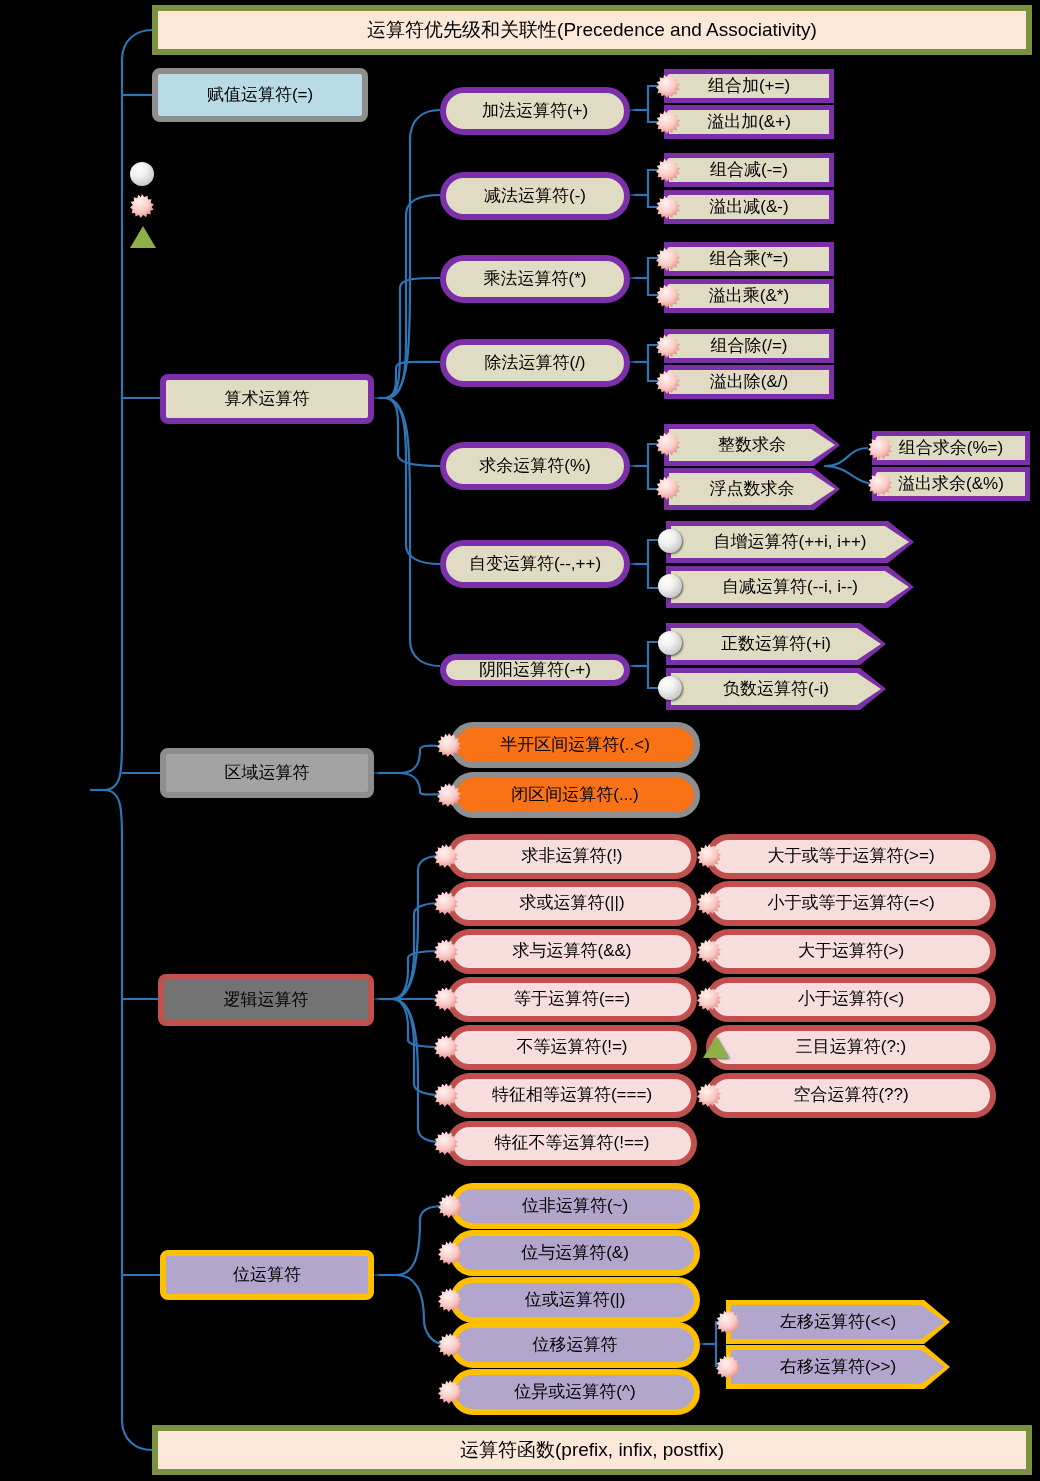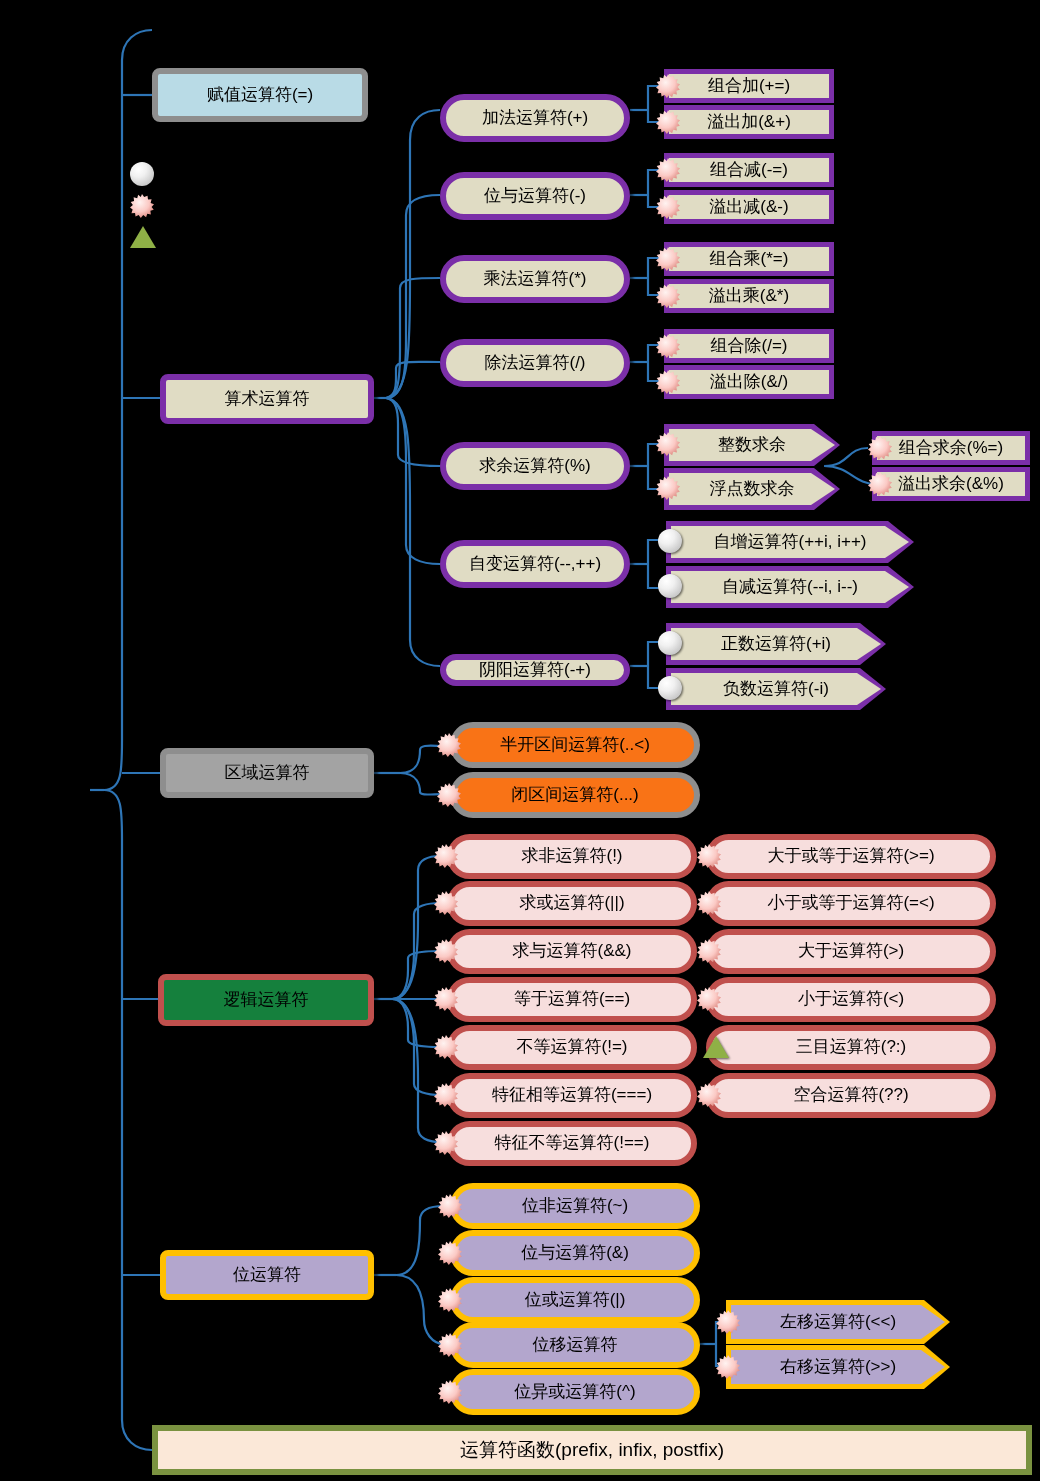--- a/index.html
+++ b/index.html
@@ -34,21 +34,21 @@
 
   
   .mainbox {
     border-radius:8px;
     font-size:17px;
     box-shadow:4px 4px 3px rgba(0,0,0,.55);
   }
   .mb-assign { background:#b9dbe6; border:6px solid #8e8e8e; }
   .mb-arith  { background:#e0dcc4; border:6px solid #7b2fa8; }
   .mb-range  { background:#a3a3a3; border:6px solid #8e8e8e; }
-  .mb-logic  { background:#15803d; border:6px solid #c0504d; }
+  .mb-logic  { background:#737373; border:6px solid #c0504d; }
   .mb-bit    { background:#b3a6cd; border:6px solid #ffc000; }
 
   
   .pill {
     border-radius:999px;
     font-size:17px;
     box-shadow:4px 4px 3px rgba(0,0,0,.55);
   }
   .p-arith { background:#e0dcc4; border:6px solid #7b2fa8; }
   .p-range { background:#f97316; border:6px solid #8e8e8e; }
@@ -185,53 +185,56 @@
       <path d="M374,1275 L396,1275"></path>
       <path d="M396,1275 C420,1275 420,1240 420,1220 C420,1208 432,1206 444,1206"></path>
       <path d="M396,1275 C420,1275 424,1300 424,1320 C424,1332 432,1344 444,1344"></path>
 
       <path d="M700,1344 L716,1344"></path>
       <path d="M716,1344 L716,1322 L726,1322"></path>
       <path d="M716,1344 L716,1366 L726,1366"></path>
     </g>
   </svg>
 
+  <div class="node banner" style="left:152px; top:5px; width:880px; height:50px;">
+    <span class="lbl">运算符优先级和关联性(Precedence and Associativity)</span>
+  </div>
 
   <div class="node banner" style="left:152px; top:1425px; width:880px; height:50px;">
     <span class="lbl">运算符函数(prefix, infix, postfix)</span>
   </div>
 
   <div id="legend">
     <div class="marker m-circle" style="position:relative;"></div>
     <div class="marker m-star" style="position:relative;"></div>
     <div class="marker m-tri" style="position:relative;"></div>
   </div>
 
   <div class="node mainbox mb-assign" style="left:152px; top:68px; width:216px; height:54px;">
     <span class="lbl">赋值运算符(=)</span>
   </div>
 
   <div class="node mainbox mb-arith" style="left:160px; top:374px; width:214px; height:50px;">
     <span class="lbl">算术运算符</span>
   </div>
 
-  <div class="node pill p-arith" style="left:440px; top:94px; width:190px; height:48px;">
+  <div class="node pill p-arith" style="left:440px; top:87px; width:190px; height:48px;">
     <span class="lbl">加法运算符(+)</span>
   </div>
   <div class="node rect r-arith" style="left:664px; top:69px; width:170px; height:34px;">
     <span class="lbl">组合加(+=)</span>
   </div>
   <div class="marker m-star" style="left:656px; top:74px;"></div>
   <div class="node rect r-arith" style="left:664px; top:105px; width:170px; height:34px;">
     <span class="lbl">溢出加(&amp;+)</span>
   </div>
   <div class="marker m-star" style="left:656px; top:110px;"></div>
 
   <div class="node pill p-arith" style="left:440px; top:172px; width:190px; height:48px;">
-    <span class="lbl">位与运算符(-)</span>
+    <span class="lbl">减法运算符(-)</span>
   </div>
   <div class="node rect r-arith" style="left:664px; top:153px; width:170px; height:34px;">
     <span class="lbl">组合减(-=)</span>
   </div>
   <div class="marker m-star" style="left:656px; top:158px;"></div>
   <div class="node rect r-arith" style="left:664px; top:190px; width:170px; height:34px;">
     <span class="lbl">溢出减(&amp;-)</span>
   </div>
   <div class="marker m-star" style="left:656px; top:195px;"></div>
 

